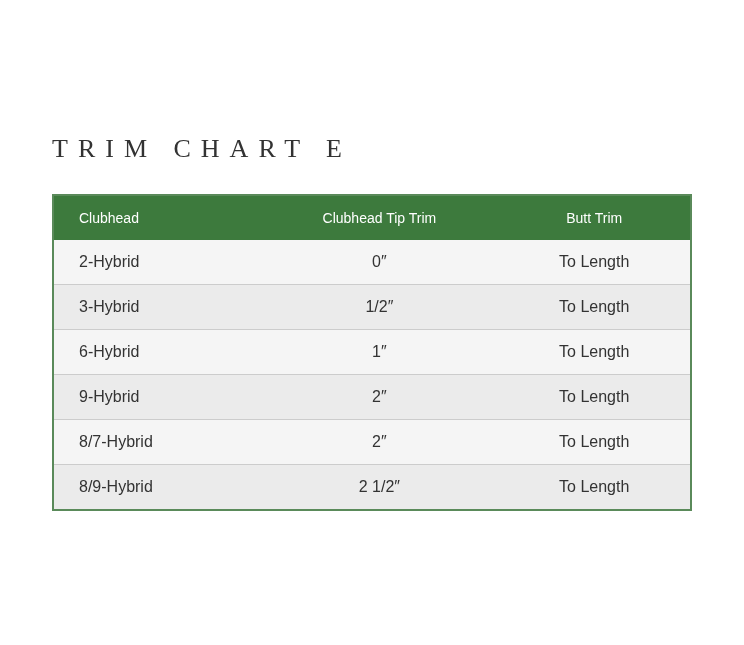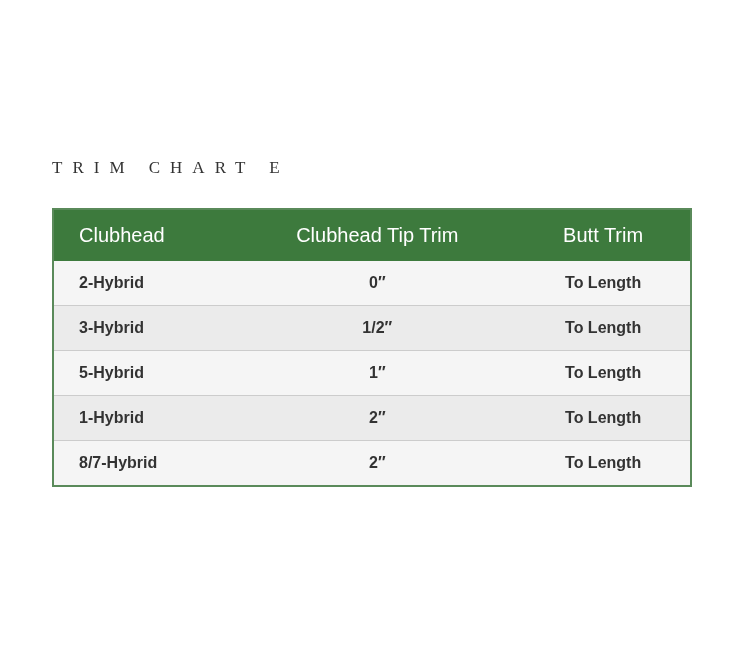--- a/index.html
+++ b/index.html
@@ -17,21 +17,21 @@
       justify-content: center;
       font-family: Georgia, 'Times New Roman', serif;
     }
 
     .page-container {
       width: 680px;
       padding: 40px 20px;
     }
 
     .chart-title {
-      font-size: 17px;
+      font-size: 26px;
       letter-spacing: 10px;
       color: #333333;
       margin-bottom: 30px;
       font-weight: normal;
       font-family: Georgia, serif;
     }
 
     .trim-table {
       width: 100%;
       border-collapse: collapse;
@@ -39,21 +39,21 @@
     }
 
     .trim-table thead tr {
       background-color: #3d7a3d;
     }
 
     .trim-table thead th {
       color: #ffffff;
       padding: 14px 12px;
       text-align: center;
-      font-size: 20px;
+      font-size: 14px;
       font-weight: normal;
       font-family: Arial, sans-serif;
     }
 
     .trim-table thead th:first-child {
       text-align: left;
       padding-left: 25px;
     }
 
     .trim-table tbody tr {
@@ -64,21 +64,20 @@
     .trim-table tbody tr:nth-child(even) {
       background-color: #ebebeb;
     }
 
     .trim-table tbody td {
       padding: 13px 20px;
       text-align: center;
       font-size: 16px;
       color: #333333;
       font-family: Arial, sans-serif;
-      font-weight: bold;
     }
 
     .trim-table tbody td:first-child {
       text-align: left;
       padding-left: 25px;
     }
   </style>
 </head>
 <body>
 
@@ -98,29 +97,34 @@
           <td>2-Hybrid</td>
           <td>0″</td>
           <td>To Length</td>
         </tr>
         <tr>
           <td>3-Hybrid</td>
           <td>1/2″</td>
           <td>To Length</td>
         </tr>
         <tr>
-          <td>5-Hybrid</td>
+          <td>6-Hybrid</td>
           <td>1″</td>
           <td>To Length</td>
         </tr>
         <tr>
-          <td>1-Hybrid</td>
+          <td>9-Hybrid</td>
           <td>2″</td>
           <td>To Length</td>
         </tr>
         <tr>
           <td>8/7-Hybrid</td>
           <td>2″</td>
           <td>To Length</td>
         </tr>
+        <tr>
+          <td>8/9-Hybrid</td>
+          <td>2 1/2″</td>
+          <td>To Length</td>
+        </tr>
       </tbody>
   </table>
 </div>
 
 </body></html>

